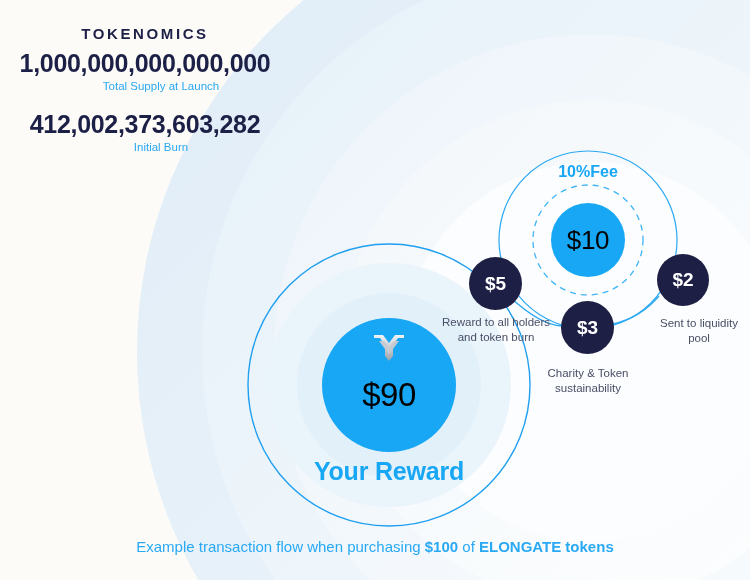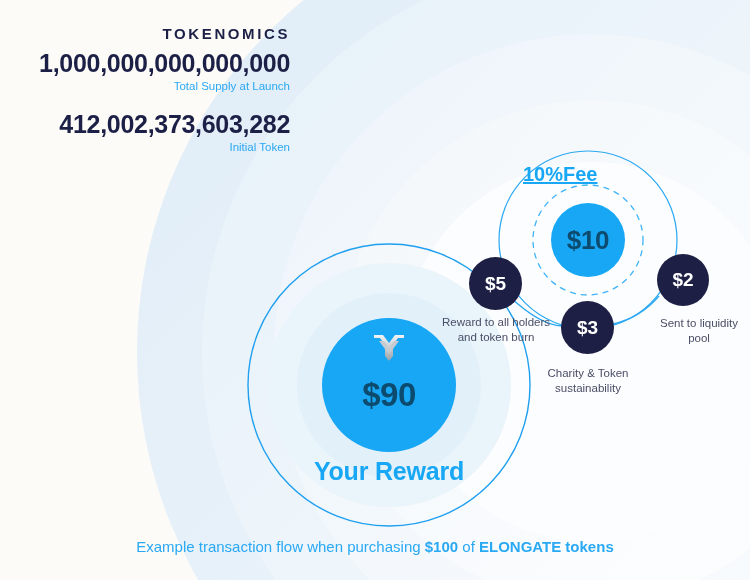--- a/index.html
+++ b/index.html
@@ -26,21 +26,21 @@
     width: 750px;
     height: 580px;
   }
 
   
   .tokenomics {
     position: absolute;
     left: 0;
     top: 26px;
     width: 290px;
-    text-align: right;
+    text-align: center;
     z-index: 5;
   }
   .tokenomics-title {
     font-size: 15px;
     font-weight: bold;
     letter-spacing: 2.6px;
     color: #1d2046;
     margin: 0 0 9px 0;
     line-height: 1;
   }
@@ -73,22 +73,22 @@
     justify-content: center;
     z-index: 10;
   }
   .node-dark {
     background: #1d1f45;
     color: #ffffff;
     font-weight: bold;
   }
   .node-blue {
     background: #18a7f5;
-    color: #0c4a6e;
-    font-weight: bold;
+    color: #000000;
+    font-weight: normal;
   }
 
   
   #balance-node {
     left: 322px;
     top: 318px;
     width: 134px;
     height: 134px;
     flex-direction: column;
   }
@@ -126,26 +126,25 @@
     width: 74px;
     height: 74px;
     font-size: 26px;
     letter-spacing: -0.3px;
   }
   #fee-label {
     position: absolute;
     left: 523px;
     top: 163px;
     width: 130px;
-    text-align: left;
-    font-size: 20px;
+    text-align: center;
+    font-size: 16px;
     font-weight: bold;
     color: #18a7f5;
     z-index: 10;
-    text-decoration: underline;
   }
 
   
   #node-reward {
     left: 469px;
     top: 257px;
     width: 53px;
     height: 53px;
     font-size: 19px;
   }
@@ -244,21 +243,21 @@
     <div class="tokenomics-title">TOKENOMICS</div>
 
     <div class="stat">
       <div class="stat-value">1,000,000,000,000,000</div>
       <div class="stat-label">Total Supply at Launch</div>
     </div>
 
 
     <div class="stat">
       <div class="stat-value">412,002,373,603,282</div>
-      <div class="stat-label">Initial Token</div>
+      <div class="stat-label">Initial Burn</div>
     </div>
   </div>
 
   <div class="node node-blue" id="balance-node">
     <svg id="balance-logo" viewBox="0 0 38 32" aria-hidden="true">
       <defs>
         <linearGradient id="logoGrad" x1="0" y1="0" x2="0" y2="1">
           <stop offset="0%" stop-color="#f2f4f6"></stop>
           <stop offset="100%" stop-color="#9aa3ab"></stop>
         </linearGradient>

